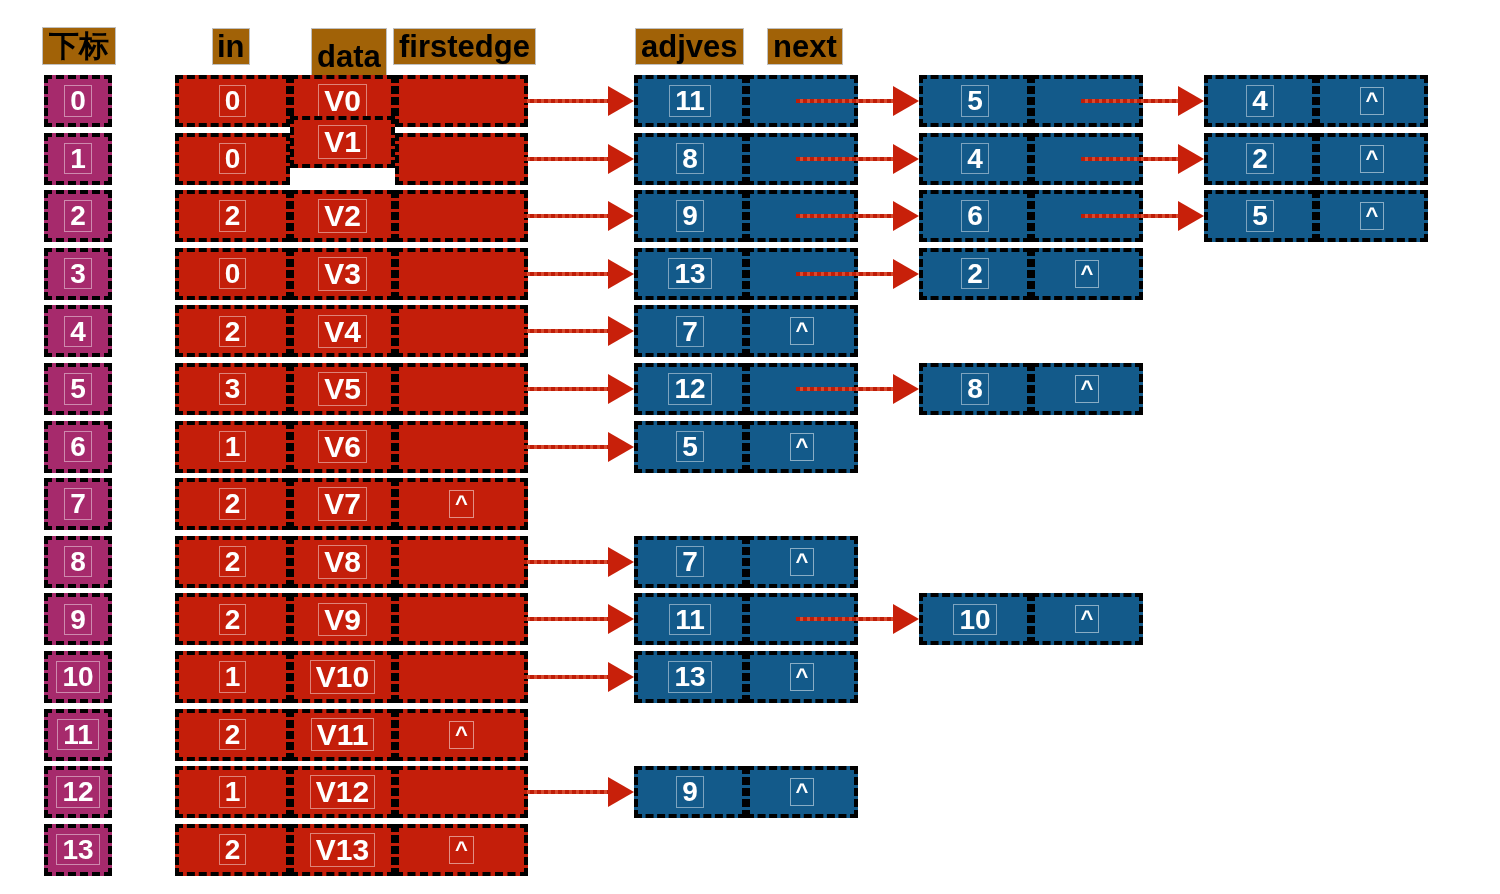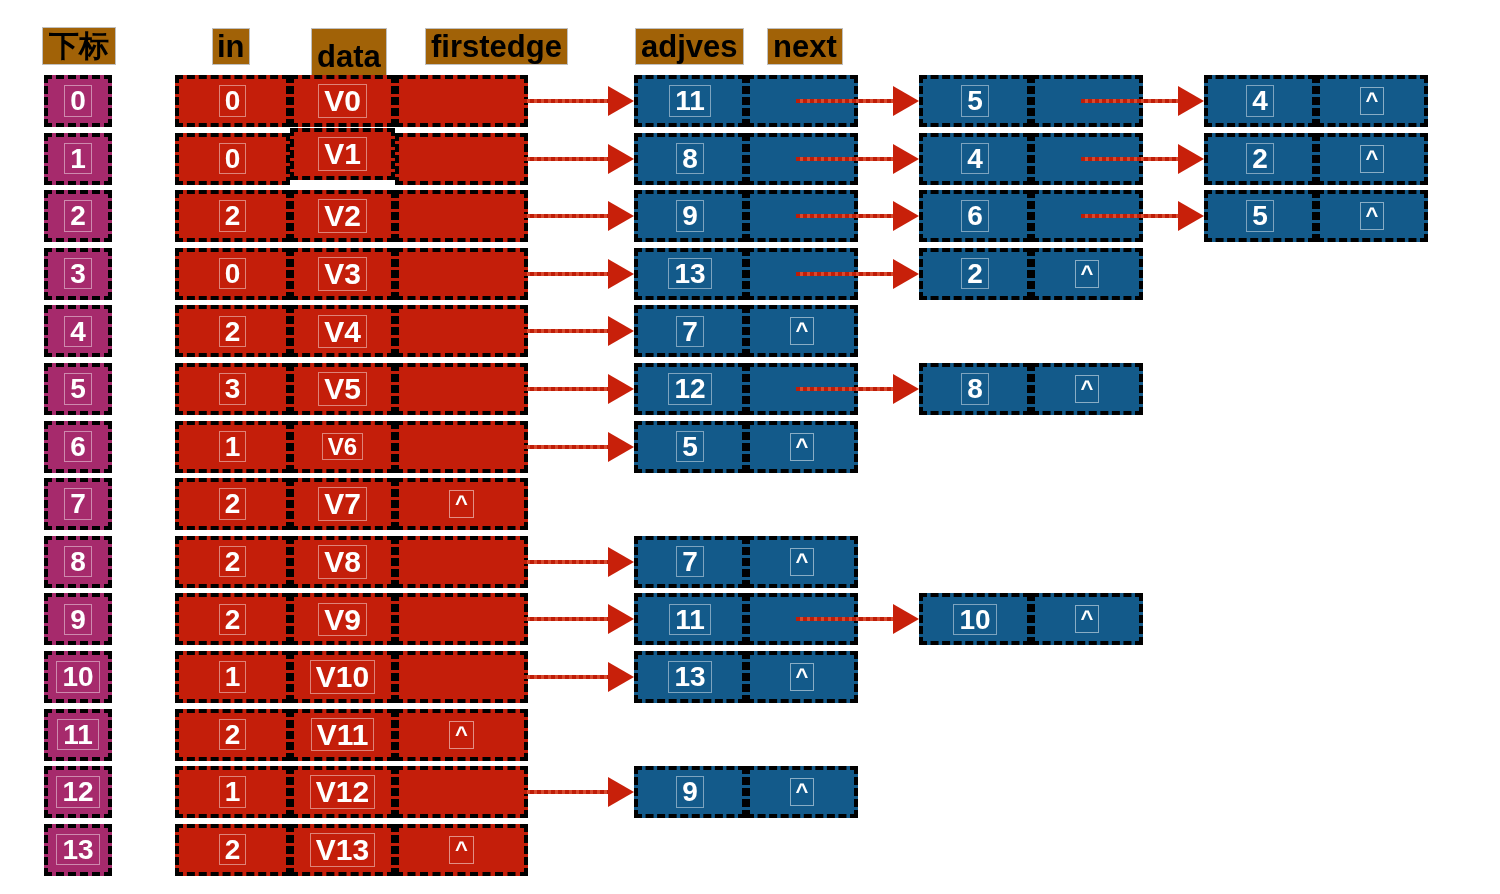--- a/index.html
+++ b/index.html
@@ -32,21 +32,21 @@
 </style>
 </head>
 <body>
 
 <div class="hdr" style="left:42px;top:27px;padding:3px 6px;font-size:30px;">下标</div>
 
 <div class="hdr" style="left:212px;top:28px;padding:2px 4px;font-size:31px;">in</div>
 
 <div class="hdr" style="left:311px;top:28px;padding:12px 5px;font-size:31px;">data</div>
 
-<div class="hdr" style="left:393px;top:28px;padding:2px 5px;font-size:31px;margin-left:32px;">firstedge</div>
+<div class="hdr" style="left:393px;top:28px;padding:2px 5px;font-size:31px;">firstedge</div>
 
 <div class="hdr" style="left:635px;top:28px;padding:2px 5px;font-size:31px;">adjves</div>
 
 <div class="hdr" style="left:767px;top:28px;padding:2px 5px;font-size:31px;">next</div>
 
 <div id="diagram">
     <div class="cell idx" style="left: 44px; top: 75px; width: 68px; height: 52px;">
       <span class="val" style="font-size: 28px;">0</span>
     </div>
     <div class="cell idx" style="left: 44px; top: 132.6px; width: 68px; height: 52px;">
@@ -91,21 +91,21 @@
     <div class="cell vx" style="left: 175px; top: 75px; width: 115px; height: 52px;">
       <span class="val" style="font-size: 28px;">0</span>
     </div>
     <div class="cell vx" style="left: 290px; top: 75px; width: 105px; height: 52px;">
       <span class="val" style="font-size: 30px;">V0</span>
     </div>
     <div class="cell vx" style="left: 395px; top: 75px; width: 133px; height: 52px;"></div>
     <div class="cell vx" style="left: 175px; top: 132.6px; width: 115px; height: 52px;">
       <span class="val" style="font-size: 28px;">0</span>
     </div>
-    <div class="cell vx" style="left: 290px; top: 128px; width: 105px; height: 52px;">
+    <div class="cell vx" style="left: 290px; top: 116px; width: 105px; height: 52px;">
       <span class="val" style="font-size: 30px;">V1</span>
     </div>
     <div class="cell vx" style="left: 395px; top: 132.6px; width: 133px; height: 52px;"></div>
     <div class="cell vx" style="left: 175px; top: 190.2px; width: 115px; height: 52px;">
       <span class="val" style="font-size: 28px;">2</span>
     </div>
     <div class="cell vx" style="left: 290px; top: 190.2px; width: 105px; height: 52px;">
       <span class="val" style="font-size: 30px;">V2</span>
     </div>
     <div class="cell vx" style="left: 395px; top: 190.2px; width: 133px; height: 52px;"></div>
@@ -127,21 +127,21 @@
       <span class="val" style="font-size: 28px;">3</span>
     </div>
     <div class="cell vx" style="left: 290px; top: 363px; width: 105px; height: 52px;">
       <span class="val" style="font-size: 30px;">V5</span>
     </div>
     <div class="cell vx" style="left: 395px; top: 363px; width: 133px; height: 52px;"></div>
     <div class="cell vx" style="left: 175px; top: 420.6px; width: 115px; height: 52px;">
       <span class="val" style="font-size: 28px;">1</span>
     </div>
     <div class="cell vx" style="left: 290px; top: 420.6px; width: 105px; height: 52px;">
-      <span class="val" style="font-size: 24px;">V6</span>
+      <span class="val" style="font-size: 30px;">V6</span>
     </div>
     <div class="cell vx" style="left: 395px; top: 420.6px; width: 133px; height: 52px;"></div>
     <div class="cell vx" style="left: 175px; top: 478.2px; width: 115px; height: 52px;">
       <span class="val" style="font-size: 28px;">2</span>
     </div>
     <div class="cell vx" style="left: 290px; top: 478.2px; width: 105px; height: 52px;">
       <span class="val" style="font-size: 30px;">V7</span>
     </div>
     <div class="cell vx" style="left: 395px; top: 478.2px; width: 133px; height: 52px;">
       <span class="caret" style="font-size: 22px;">^</span>

